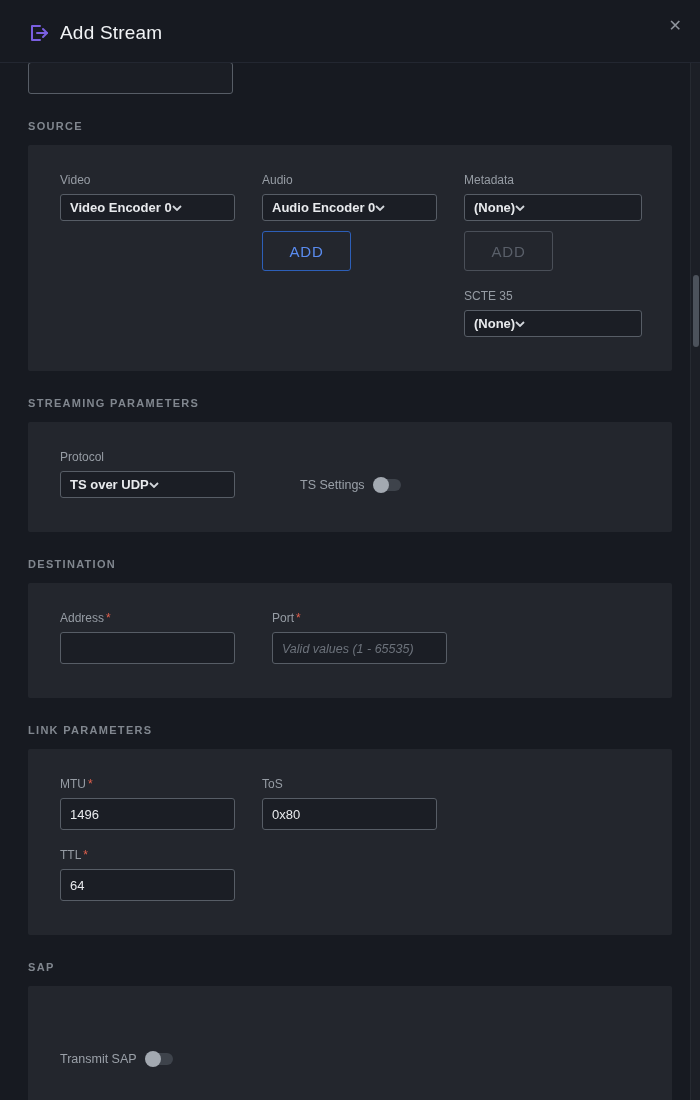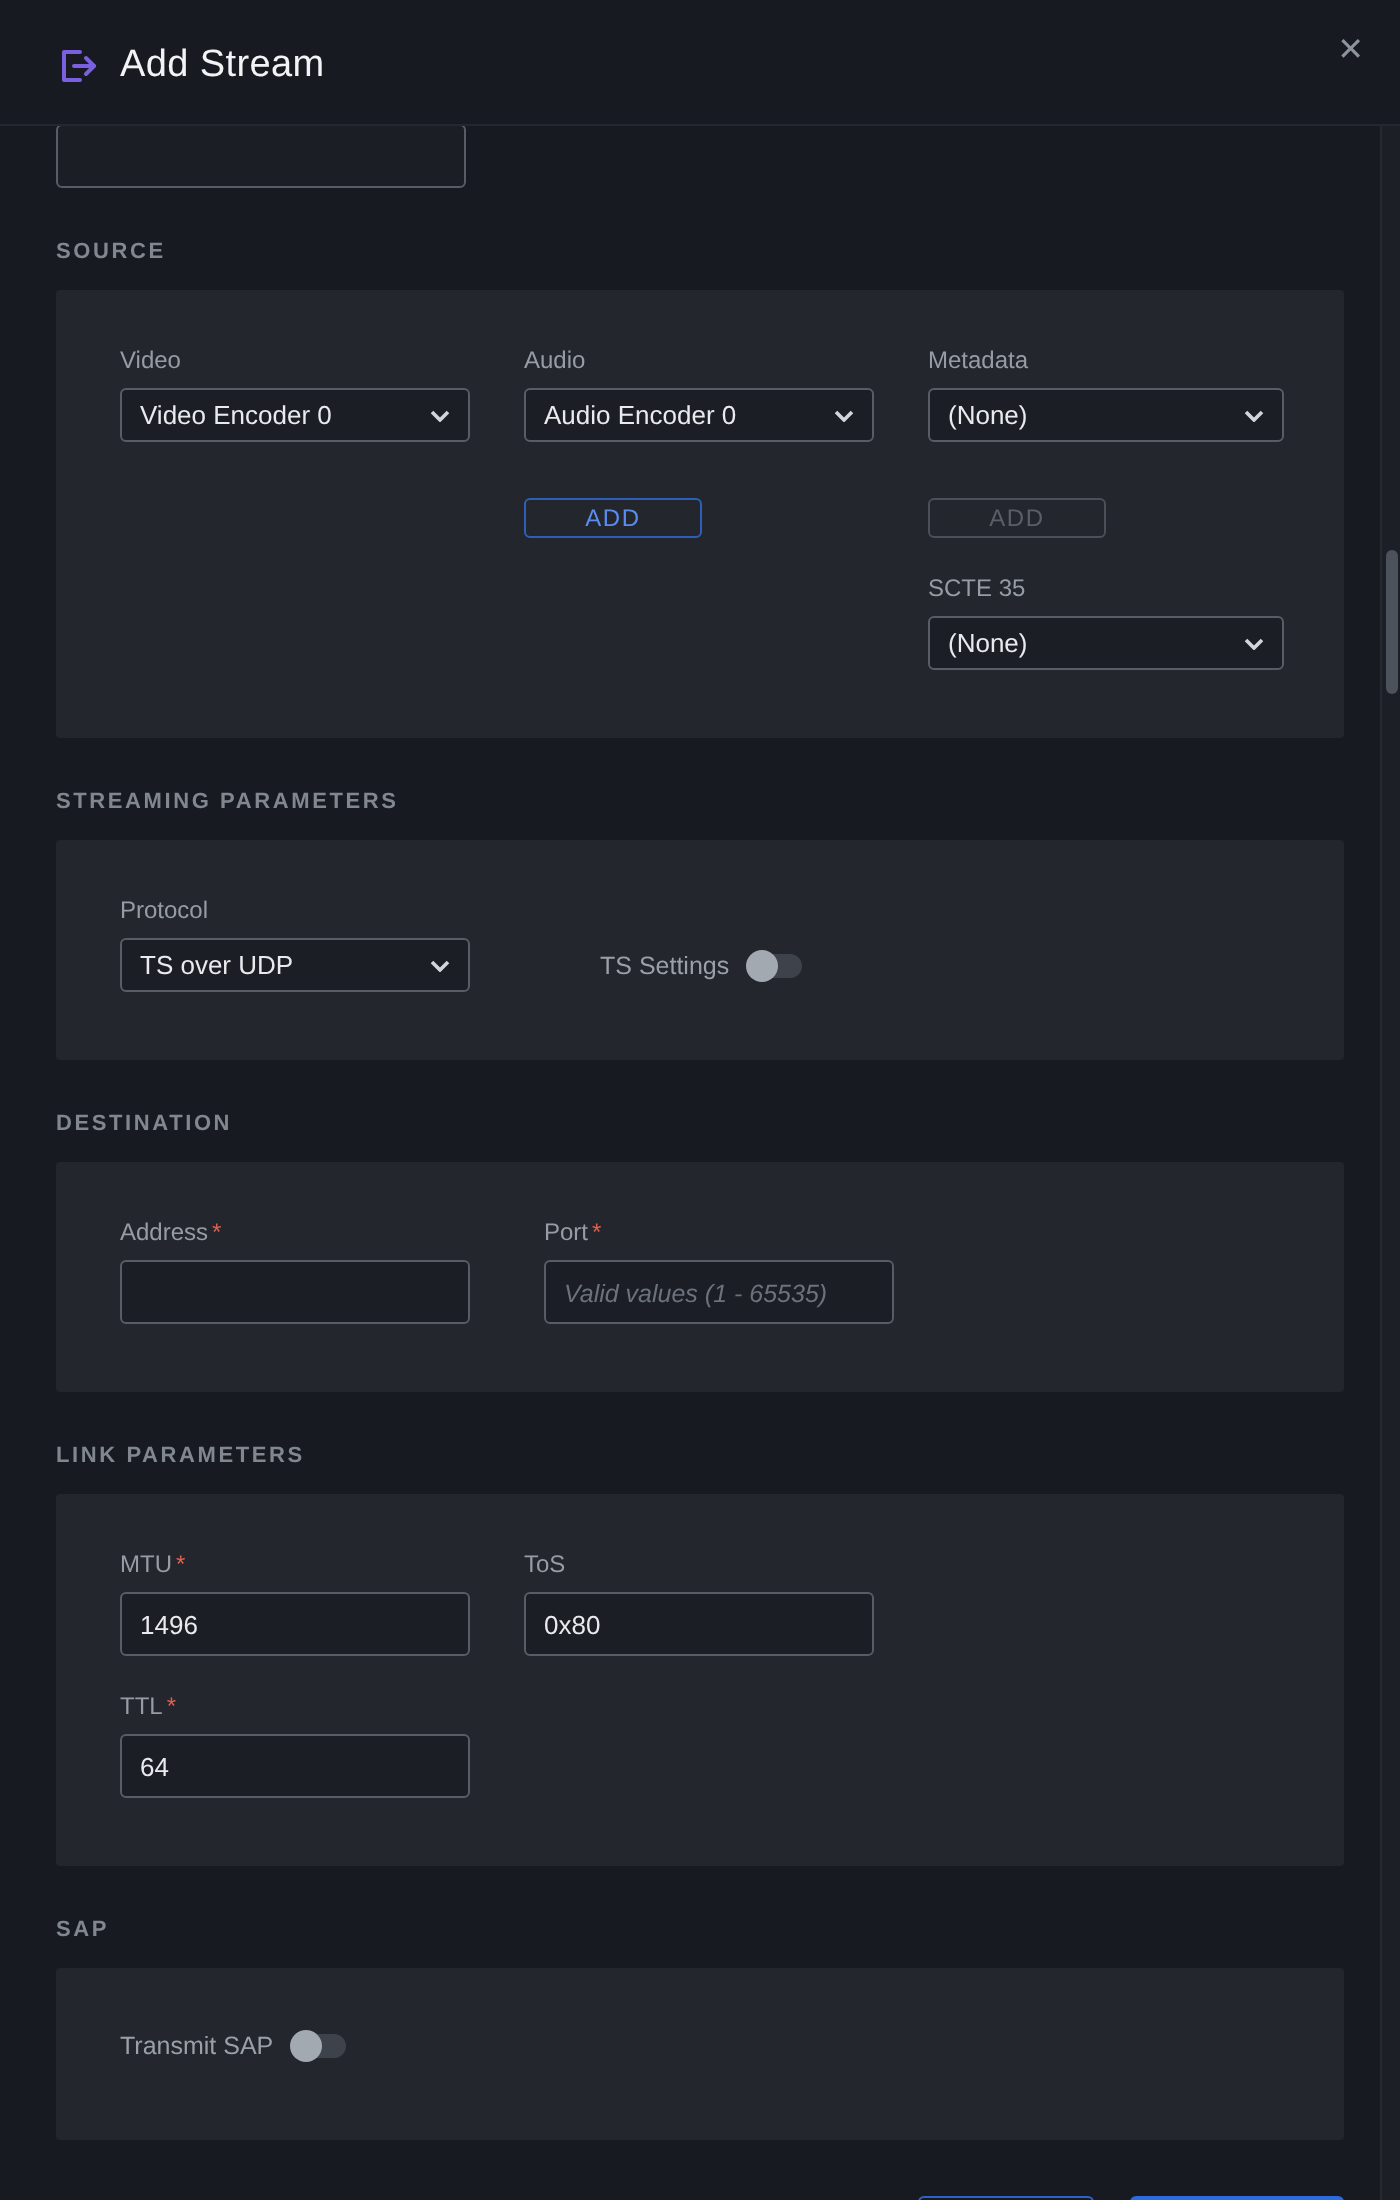--- a/index.html
+++ b/index.html
@@ -40,30 +40,30 @@
   input.text-input {
     width: 100%; height: 32px;
     background: #1b1e25; border: 1px solid #575d66; border-radius: 3px;
     color: #e8eaed; font-size: 13px; padding: 12px 9px;
     font-family: "Liberation Sans", sans-serif; outline: none;
   }
   input.text-input::placeholder { font-style: italic; color: #6c727b; font-size: 12.5px; }
 
   .select {
     height: 27px; background: #1b1e25; border: 1px solid #575d66; border-radius: 3px;
-    display: flex; align-items: center; justify-content: space-between;
-    padding: 0 9px; cursor: pointer;
+    display: flex; align-items: center; justify-content: flex-start;
+    padding: 0 9px; cursor: pointer; font-weight: bold;
   }
   .select .sel-val { font-size: 13px; color: #e8eaed; }
   .chevron { width: 10px; height: 6px; flex: 0 0 auto; }
 
   .add-btn {
-    margin-top: 28px; width: 89px; height: 20px;
+    margin-top: 10px; width: 89px; height: 40px;
     background: transparent; border: 1px solid #2d5fb8; border-radius: 3px;
-    color: #5a8cf0; font-size: 12px; letter-spacing: .8px; cursor: pointer;
+    color: #5a8cf0; font-size: 15px; letter-spacing: .8px; cursor: pointer;
     font-family: "Liberation Sans", sans-serif;
   }
   .add-btn.disabled { border-color: #4a4f58; color: #595f69; cursor: default; }
 
   .toggle { width: 27px; height: 12px; background: #3e434b; border-radius: 7px; position: relative; cursor: pointer; flex: 0 0 auto; }
   .toggle .knob { position: absolute; left: -1px; top: -2px; width: 16px; height: 16px; border-radius: 50%; background: #a3a9b1; }
 
   .toggle-row { display: flex; align-items: center; gap: 9px; }
   .toggle-label { font-size: 12.5px; color: #9aa0a8; }
 
@@ -200,21 +200,21 @@
       <div class="ttl-cell">
         <label class="field-label"><span>TTL</span><span class="req">*</span></label>
         <input class="text-input" type="text" value="64" style="">
       </div>
     </div>
   </div>
 
   <div class="section">
     <div class="section-header">SAP</div>
     <div class="panel">
-      <div class="toggle-row" style="padding: 4px 0 6px;">
+      <div class="toggle-row" style="padding: 4px 0 6px; margin-top: 34px;">
         <span class="toggle-label">Transmit SAP</span>
         <span class="toggle">
             <span class="knob"></span>
           </span>
       </div>
     </div>
   </div>
 
   <div class="footer">
     <button class="btn btn-cancel">CANCEL</button>

